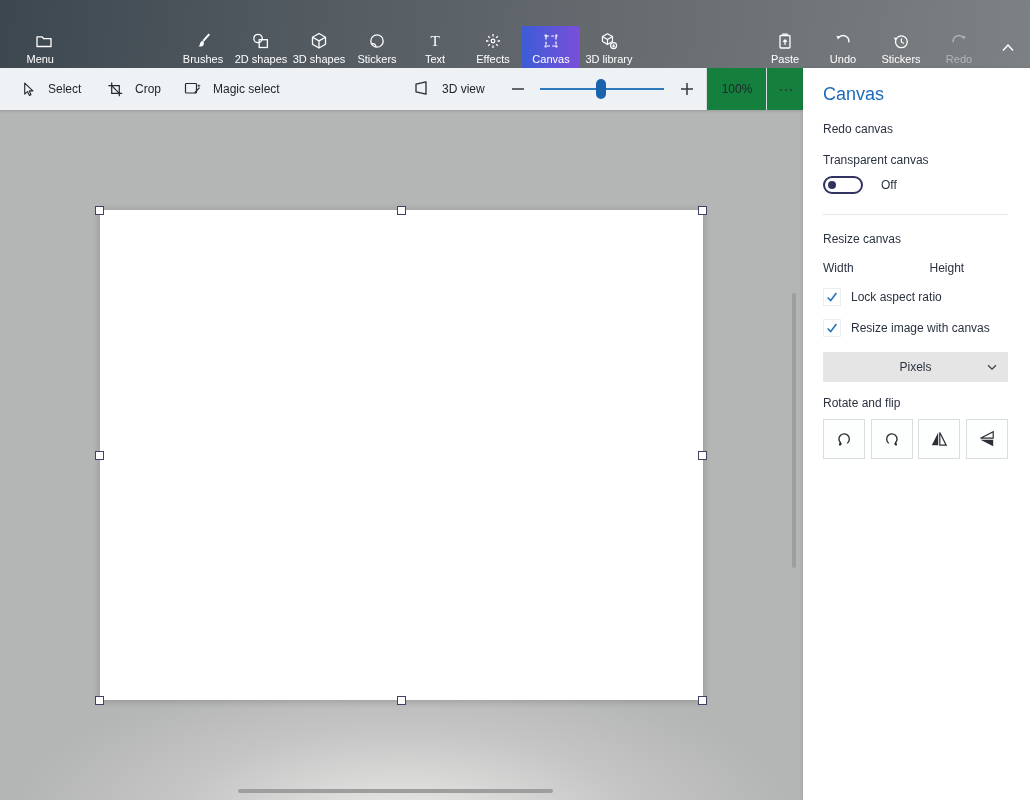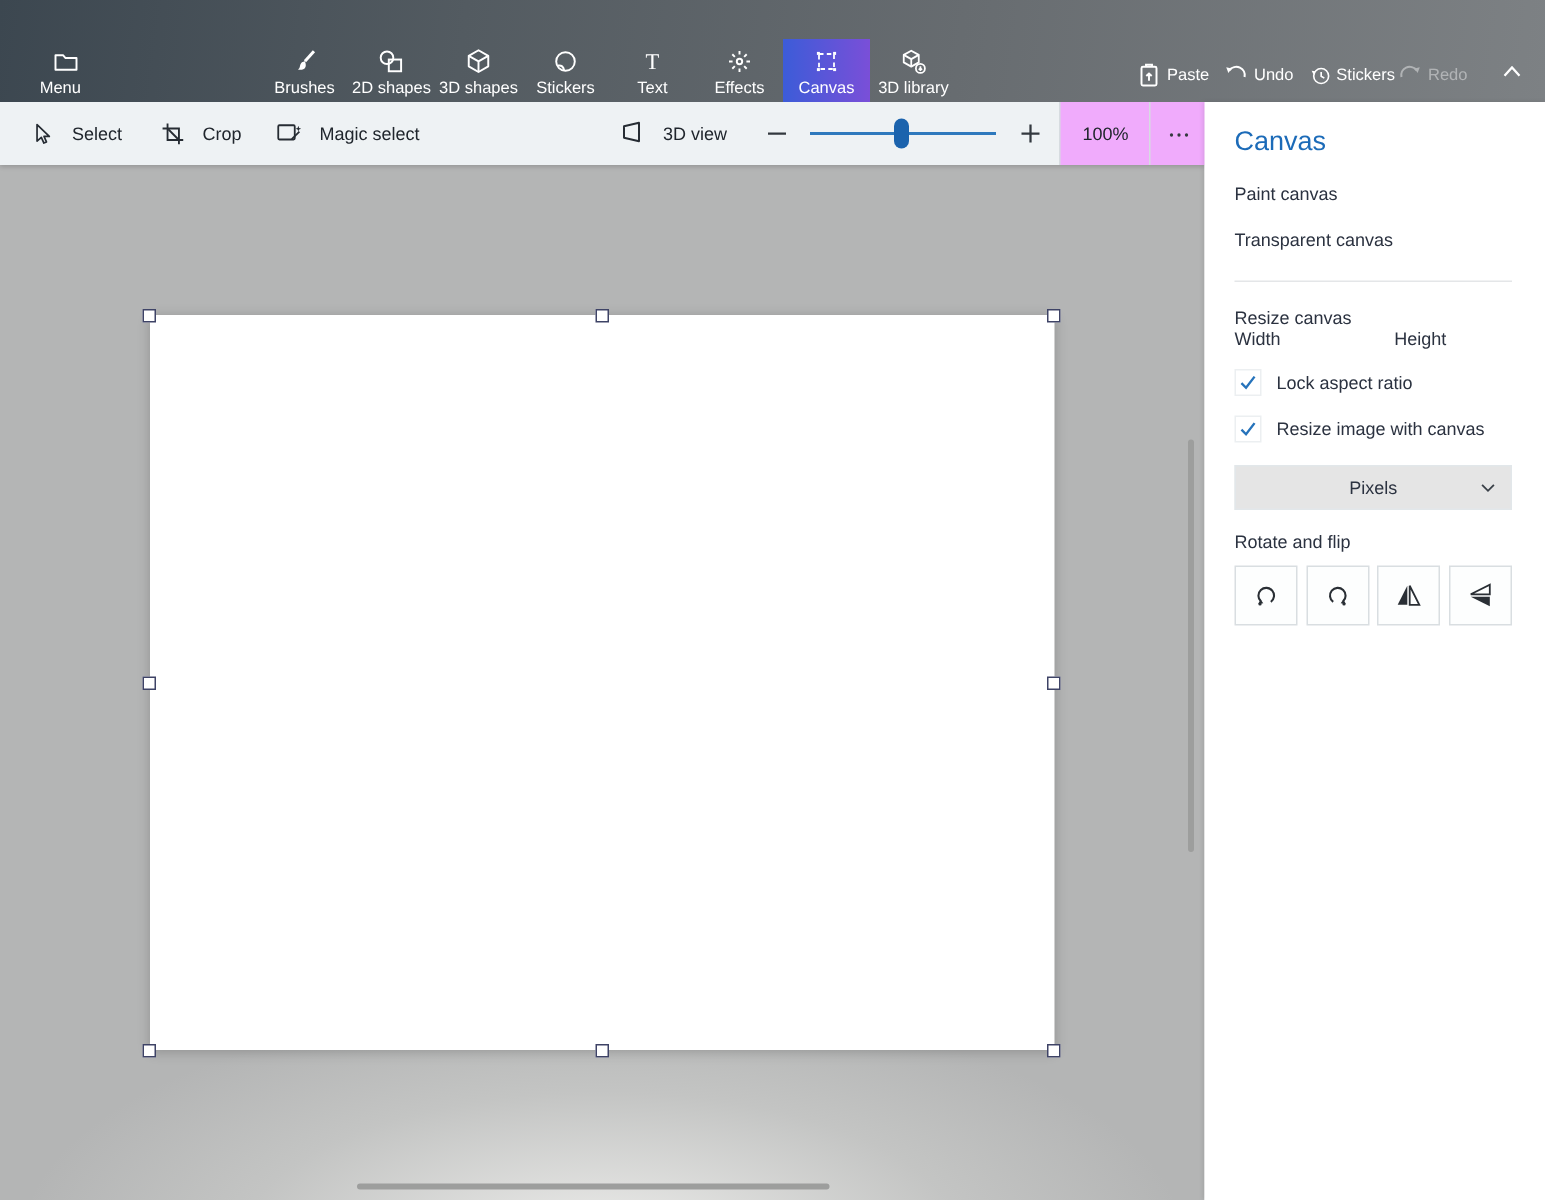--- a/index.html
+++ b/index.html
@@ -18,33 +18,33 @@
   .app-title{position:absolute;left:14px;top:6px;font-size:12px;letter-spacing:.2px;}
   .win-controls{position:absolute;right:2px;top:0;height:26px;display:flex;}
   .win-btn{width:40px;height:26px;display:flex;align-items:center;justify-content:center;}
   .ribbon{position:absolute;top:26px;left:0;right:0;height:42px;color:#fff;}
   .menu-btn{position:absolute;left:8px;top:0;width:46px;height:42px;display:flex;flex-direction:column;align-items:flex-end;justify-content:flex-start;padding-top:5px;box-sizing:border-box;gap:2px;}
   .tabs{position:absolute;left:174px;top:0;display:flex;height:42px;}
   .tab{width:58px;height:42px;display:flex;flex-direction:column;align-items:center;padding-top:5px;box-sizing:border-box;gap:2px;}
   .tab.active{background:linear-gradient(90deg,#3c5cd8 0%,#7a4fd8 100%);}
   .ribbon-label{font-size:11px;white-space:nowrap;}
   .actions{position:absolute;left:756px;top:0;display:flex;height:42px;}
-  .action{width:58px;height:42px;display:flex;align-items:center;padding-top:5px;box-sizing:border-box;gap:2px;}
+  .action{width:58px;height:42px;display:flex;flex-direction:column;align-items:center;padding-top:5px;box-sizing:border-box;gap:2px;}
   .action.disabled{opacity:.42;}
   .ribbon-chevron{position:absolute;right:12px;top:13px;}
   
   .subtoolbar{
     position:absolute;top:68px;left:0;width:803px;height:42px;
     background:#eef2f4;box-shadow:0 1px 3px rgba(0,0,0,.16);z-index:4;
     color:#20262d;font-size:12px;
   }
   .tool{position:absolute;top:0;height:42px;display:flex;align-items:center;gap:10px;}
   .slider-track{position:absolute;left:540px;top:88px;width:124px;height:2px;background:#2e79bd;z-index:6;}
   .slider-thumb{position:absolute;left:56px;top:-9px;width:10px;height:20px;border-radius:5px;background:#1b63ad;}
-  .zoom-cell{position:absolute;top:0;height:42px;display:flex;align-items:center;justify-content:center;border-left:1px solid #d6dce0;background:#f0abfc;}
+  .zoom-cell{position:absolute;top:0;height:42px;display:flex;align-items:center;justify-content:center;border-left:1px solid #d6dce0;background:#15803d;}
   
   .workarea{
     position:absolute;top:110px;left:0;width:803px;height:690px;
     background:#b4b5b5;z-index:1;
   }
   .workarea .floorlight{
     position:absolute;inset:0;pointer-events:none;
     background:radial-gradient(62% 30% at 50% 104%,rgba(240,240,238,.95) 0%,rgba(208,209,207,.55) 48%,rgba(180,181,181,0) 78%);
   }
   .paint-canvas{
@@ -65,21 +65,21 @@
   }
   .panel-title{font-size:18px;color:#1c6bb8;margin:0 0 0 0;font-weight:400;}
   .panel-label{margin-top:17px;}
   .toggle-row{margin-top:9px;display:flex;align-items:center;gap:18px;}
   .toggle{width:40px;height:18px;border-radius:9px;position:relative;box-sizing:border-box;}
   .toggle.on{background:#1b70c4;}
   .toggle.on .knob{position:absolute;right:3px;top:3px;width:12px;height:12px;border-radius:50%;background:#fff;}
   .toggle.off{border:2px solid #32325f;background:#fff;}
   .toggle.off .knob{position:absolute;left:3px;top:3px;width:8px;height:8px;border-radius:50%;background:#32325f;}
   .divider{margin-top:20px;height:1px;background:#e4e6e8;}
-  .dim-labels{display:flex;gap:28px;}
+  .dim-labels{margin-top:15px;display:flex;gap:28px;}
   .dim-labels span{width:94px;display:inline-block;}
   .dim-inputs{margin-top:7px;display:flex;gap:7px;}
   .dim-inputs input{
     flex:1;width:88px;height:22px;border:1px solid #ccd2d7;background:#fff;
     text-align:center;font-size:12px;color:#23282e;font-family:"Liberation Sans",sans-serif;outline:none;box-sizing:content-box;
   }
   .check-row{margin-top:13px;display:flex;align-items:center;gap:10px;}
   .checkbox{width:16px;height:16px;background:#fff;border:1px solid #eceff1;display:flex;align-items:center;justify-content:center;flex:0 0 auto;}
   .dropdown{
     margin-top:15px;height:28px;background:#e5e5e5;border:1px solid #e2e7ea;
@@ -275,23 +275,29 @@
   <div class="handle h-bl"></div>
   <div class="handle h-bm"></div>
   <div class="handle h-br"></div>
   <div class="hscrollbar"></div>
   <div class="vscrollbar"></div>
 </div>
 
 <div class="sidepanel">
   <h1 class="panel-title">Canvas</h1>
 
-  <div class="panel-label">Paint canvas</div>
+  <div class="panel-label">Redo canvas</div>
 
   <div class="panel-label">Transparent canvas</div>
+  <div class="toggle-row">
+    <div class="toggle off">
+        <div class="knob"></div>
+      </div>
+    <span>Off</span>
+  </div>
 
   <div class="divider"></div>
 
   <div class="panel-label">Resize canvas</div>
 
   <div class="dim-labels">
     <span>Width</span>
     <span>Height</span>
   </div>
 

